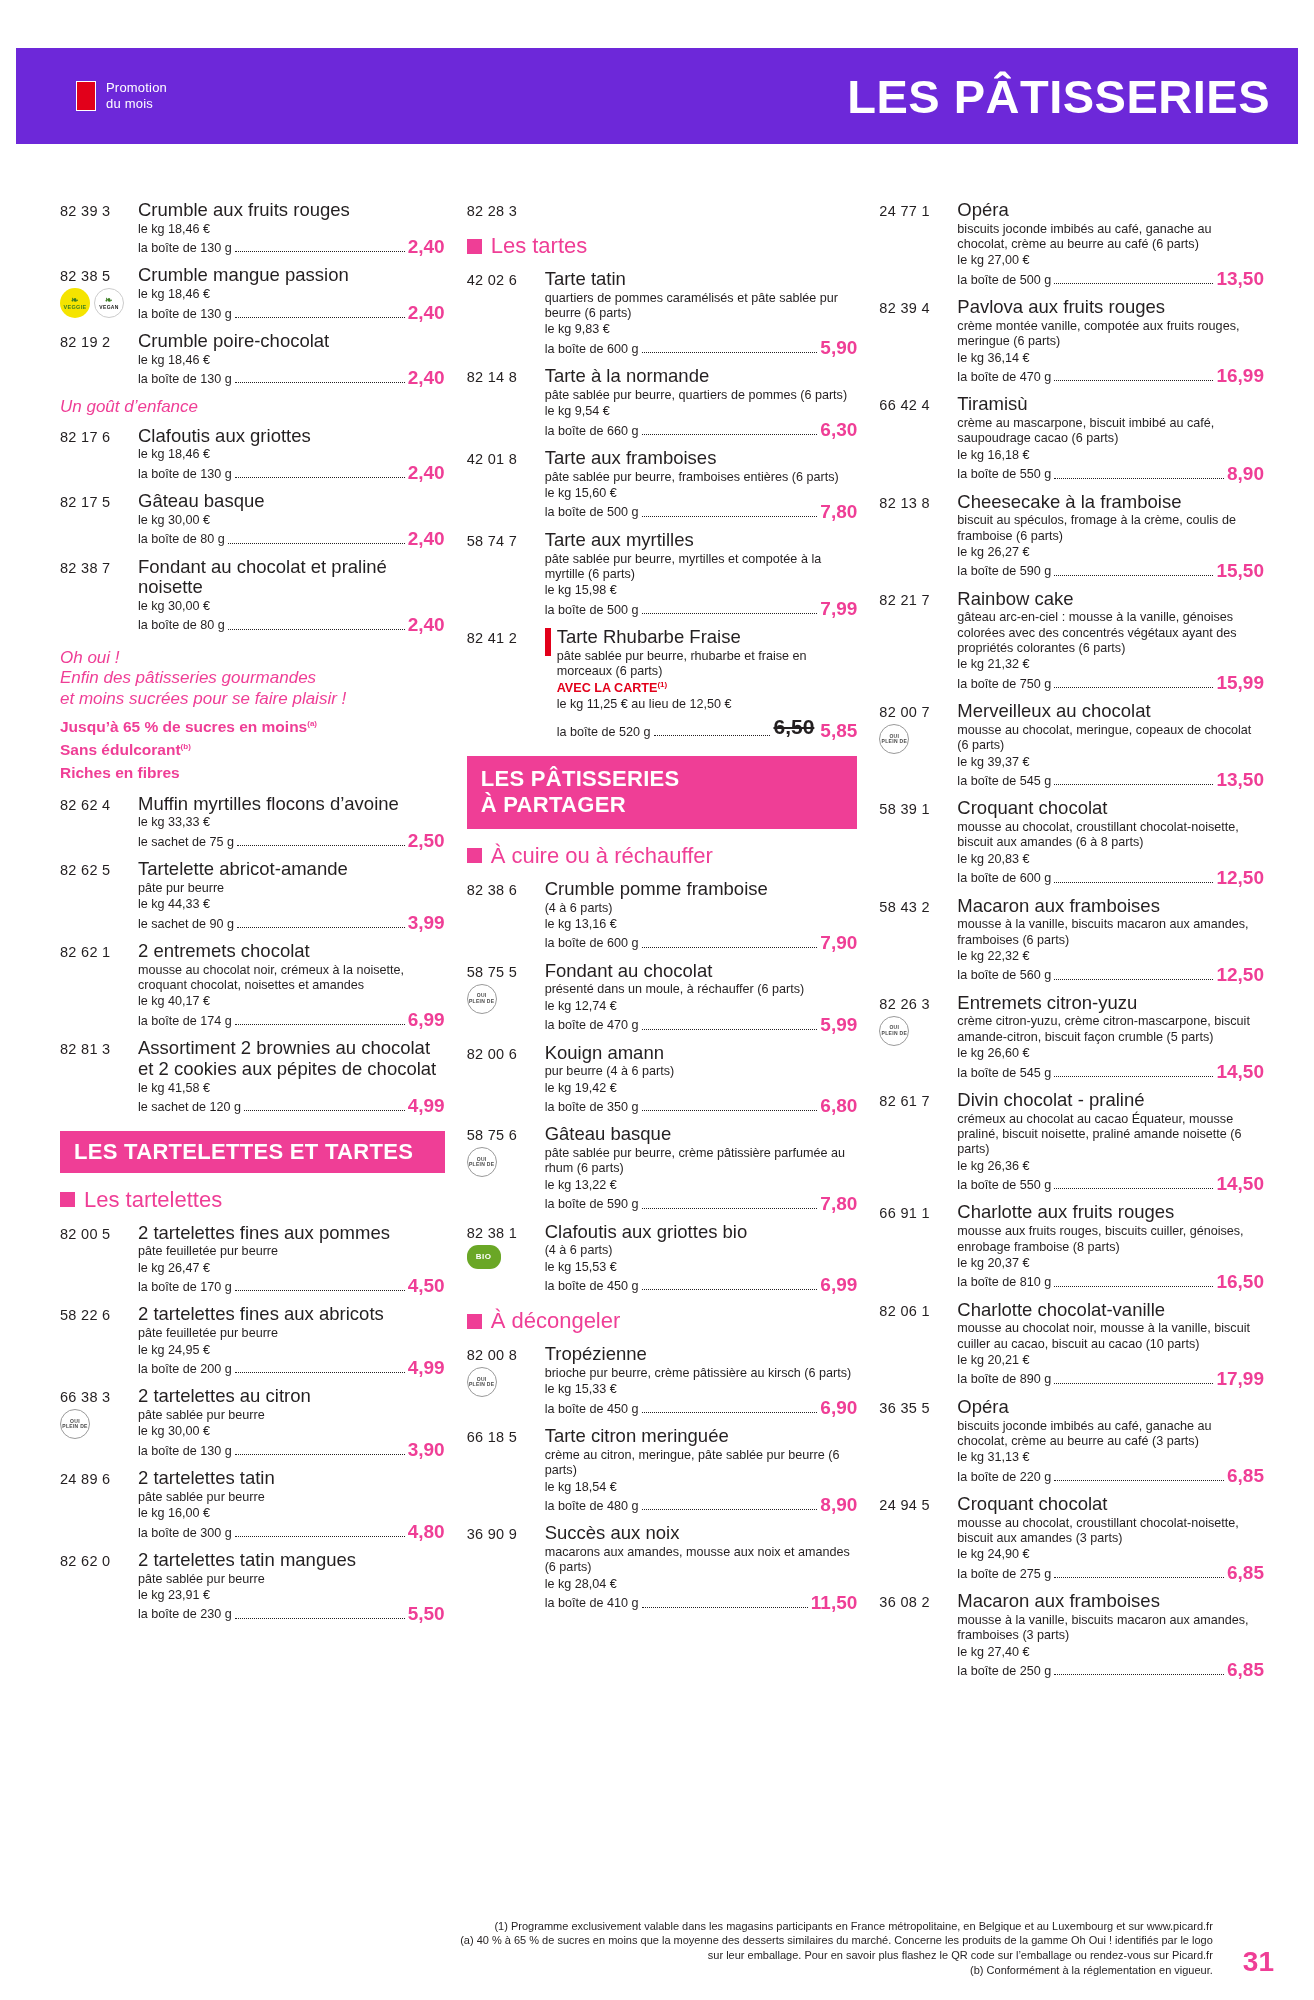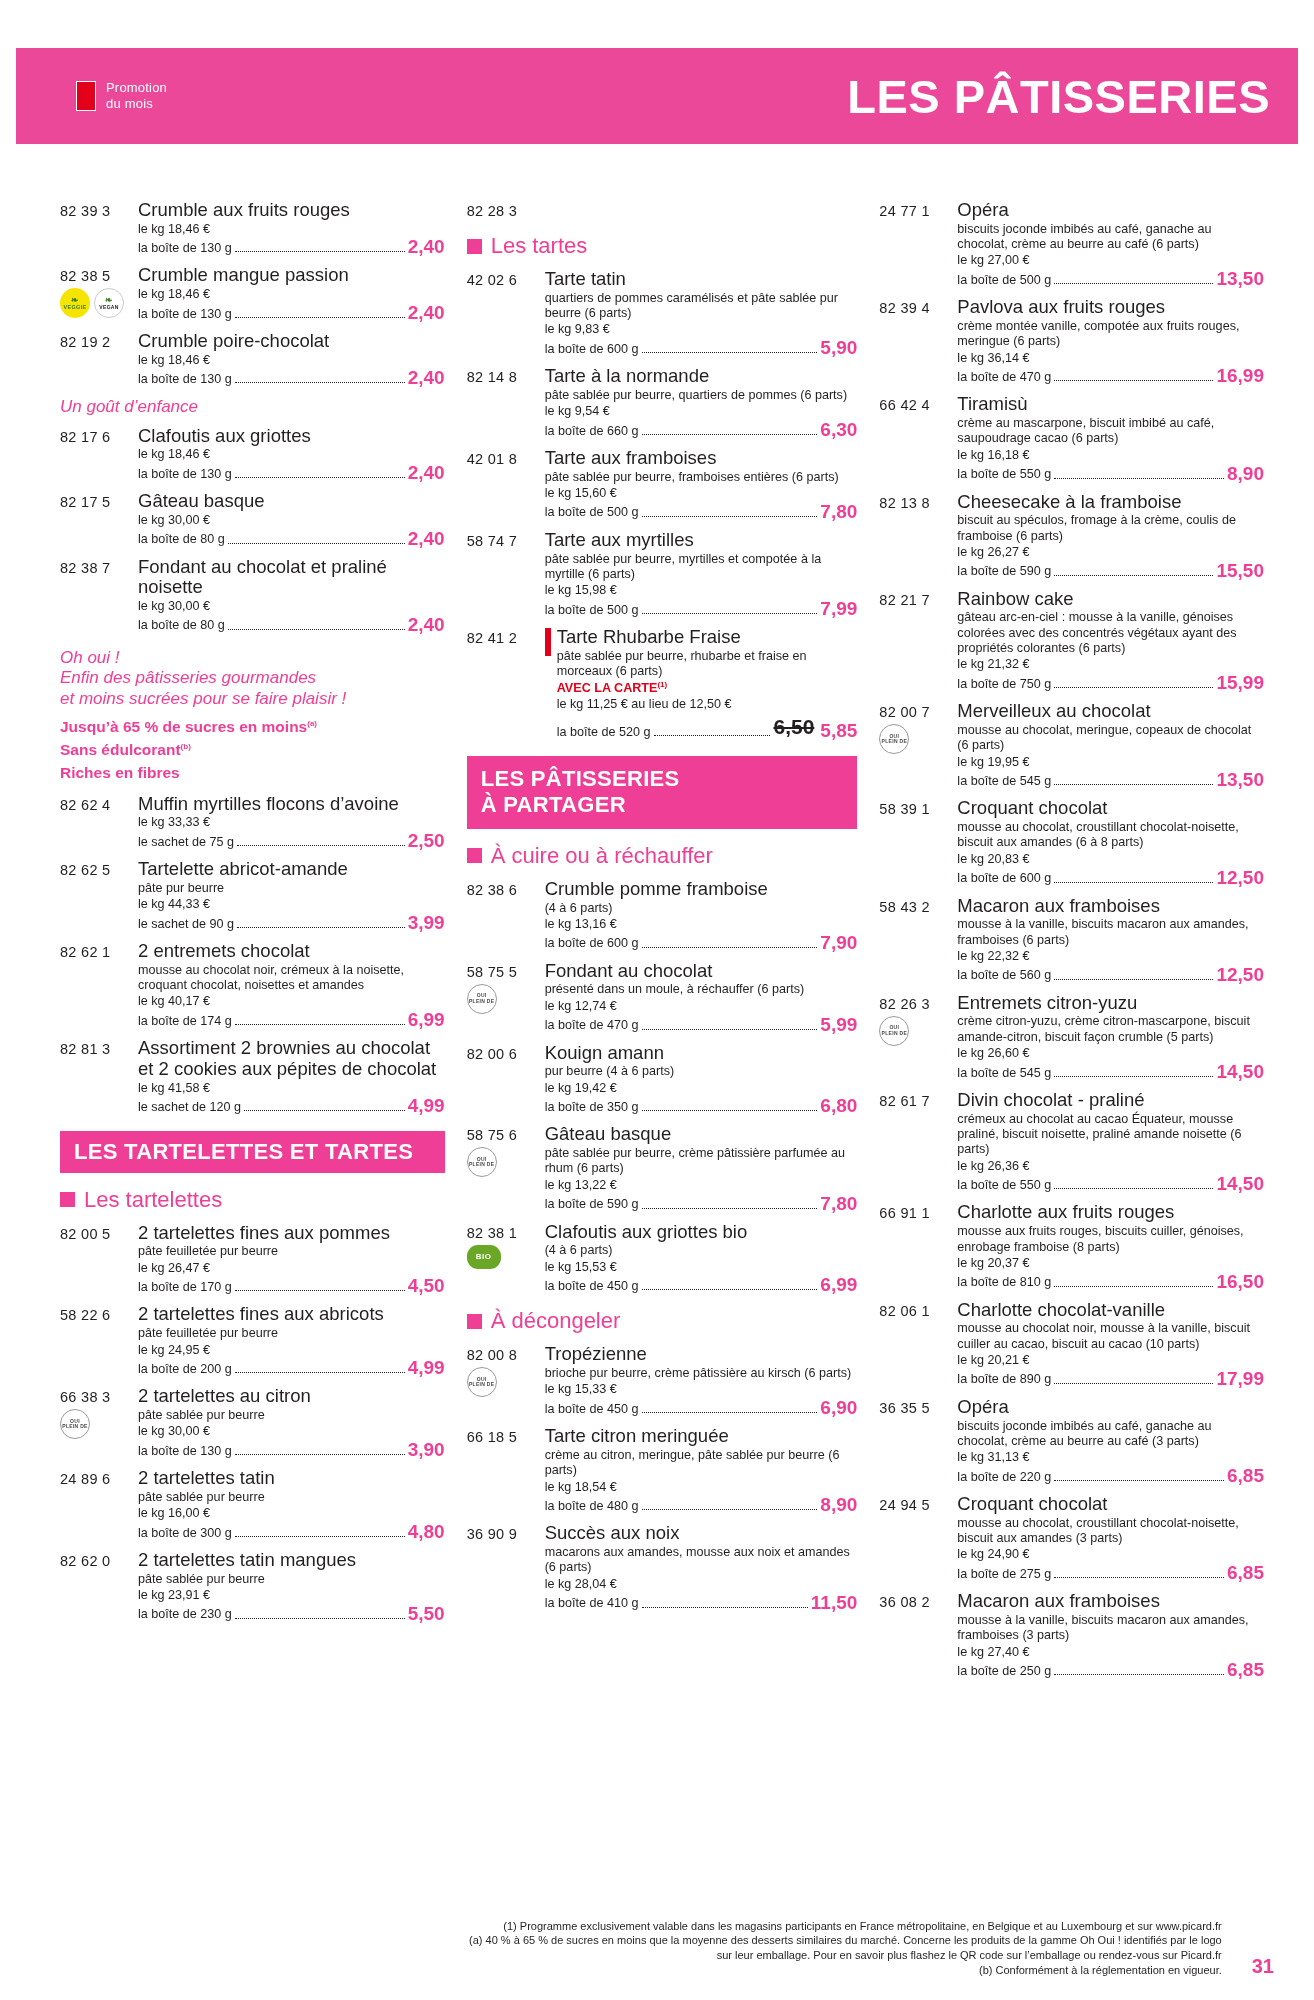--- a/index.html
+++ b/index.html
@@ -10,21 +10,21 @@
     font-family:"Liberation Sans", sans-serif;
     color:#231f20;
     position:relative;
     overflow:hidden;
   }
   .page { position:relative; width:1314px; height:2000px; padding:0; }
 
   
   .header {
     position:absolute; left:16px; top:48px; right:16px; height:96px;
-    background:#ec4899;
+    background:#6d28d9;
     display:flex; align-items:center; justify-content:space-between;
     padding:0 28px 0 60px;
   }
   .promo-badge { display:flex; align-items:center; gap:10px; }
   .promo-badge .sq {
     width:20px; height:30px; background:#e2001a; border:1px solid #ffffff;
   }
   .promo-badge .txt {
     color:#ffffff; font-size:13px; line-height:1.25; letter-spacing:.2px;
   }
@@ -131,21 +131,21 @@
 
   
   .footer {
     position:absolute; left:60px; right:40px; bottom:22px;
     display:flex; align-items:flex-end; justify-content:space-between;
   }
   .footnotes {
     font-size:11px; line-height:1.35; color:#231f20; text-align:right; flex:1 1 auto;
     padding-right:30px;
   }
-  .pageno { color:#ef3e96; font-size:20px; font-weight:bold; flex:0 0 auto; }
+  .pageno { color:#ef3e96; font-size:28px; font-weight:bold; flex:0 0 auto; }
   sup { font-size:8px; }
 </style>
 </head>
 <body>
 
 <div class="page">
 
   <div class="header">
     <div class="promo-badge">
       <div class="sq"></div>
@@ -734,21 +734,21 @@
           <div class="badges ref-badges">
             <div class="badge-oui">
               <span>OUI</span>
               <span>PLEIN DE</span>
             </div>
           </div>
         </div>
         <div class="body">
           <div class="pname">Merveilleux au chocolat</div>
           <div class="pdesc">mousse au chocolat, meringue, copeaux de chocolat (6 parts)</div>
-          <div class="pprice">le kg 19,95 €</div>
+          <div class="pprice">le kg 39,37 €</div>
           <div class="priceline">
             <span class="lbl">la boîte de 545 g</span>
             <span class="dots"></span>
             <span class="amt">13,50</span>
           </div>
         </div>
       </div>
 
       <div class="item">
         <div class="ref">58 39 1</div>

